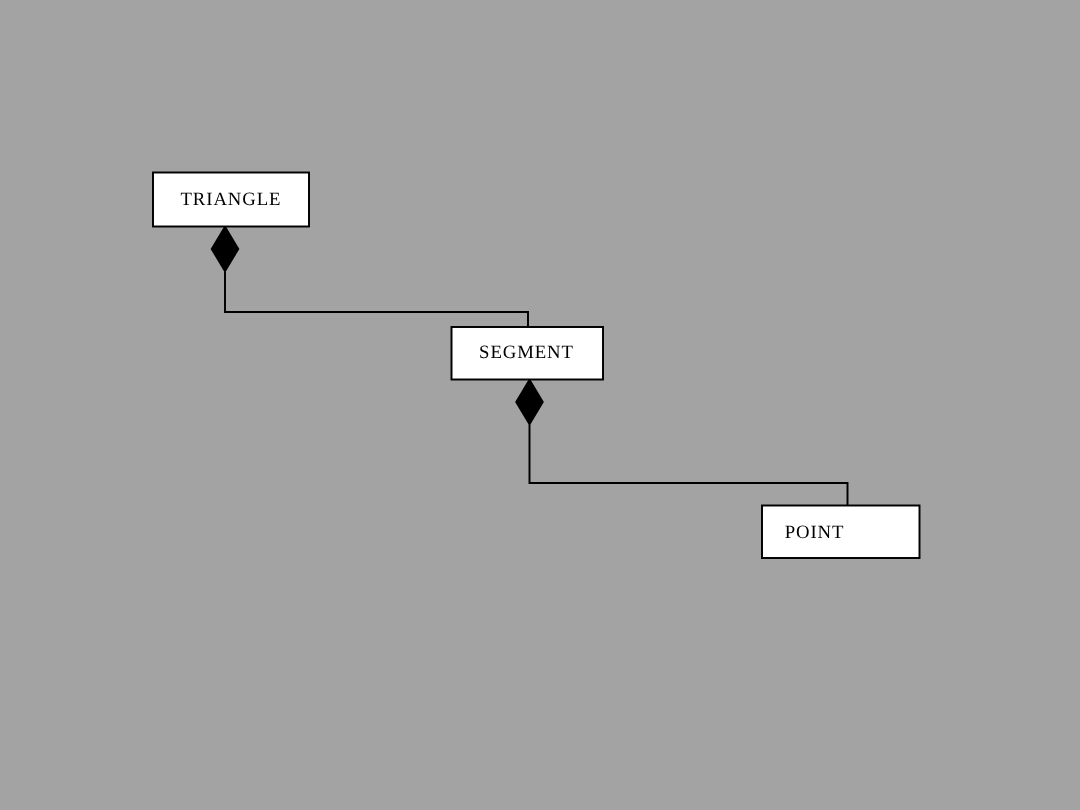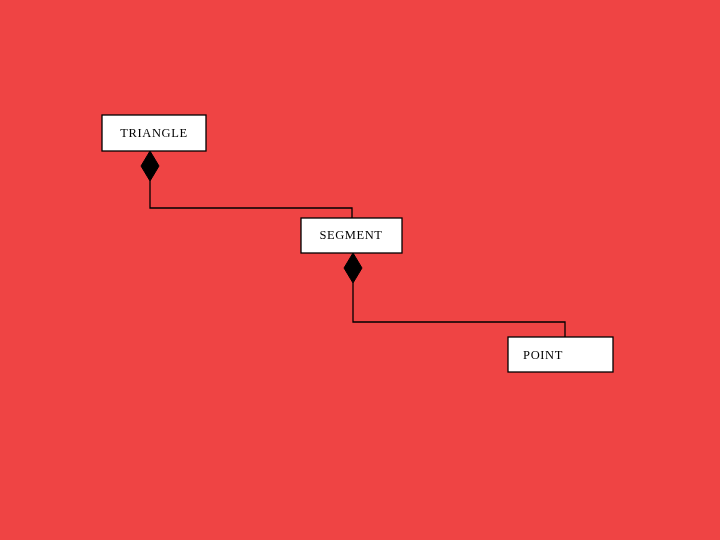--- a/index.html
+++ b/index.html
@@ -32,21 +32,21 @@
     font-family: "Liberation Serif", serif;
     font-size: 12.5px;
     fill: #000000;
     letter-spacing: 0.6px;
     dominant-baseline: middle;
   }
 </style>
 </head>
 <body>
 
-<div id="diagram-canvas" style="background: #ef4444;">
+<div id="diagram-canvas" style="background: #a3a3a3;">
 
   <svg id="diagram-svg" viewBox="0 0 720 540" xmlns="http://www.w3.org/2000/svg">
 
     <g>
       <path id="path-triangle-segment" fill="none" stroke="#000000" stroke-width="1.3" d="M 150 181 L 150 208 L 352 208 L 352 218"></path>
       <polygon id="diamond-triangle-segment" points="150,151 159,166 150,181 141,166" fill="#000000" stroke="#000000" stroke-width="1"></polygon>
     </g>
 
     <g>
       <path id="path-segment-point" fill="none" stroke="#000000" stroke-width="1.3" d="M 353 283 L 353 322 L 565 322 L 565 337"></path>

